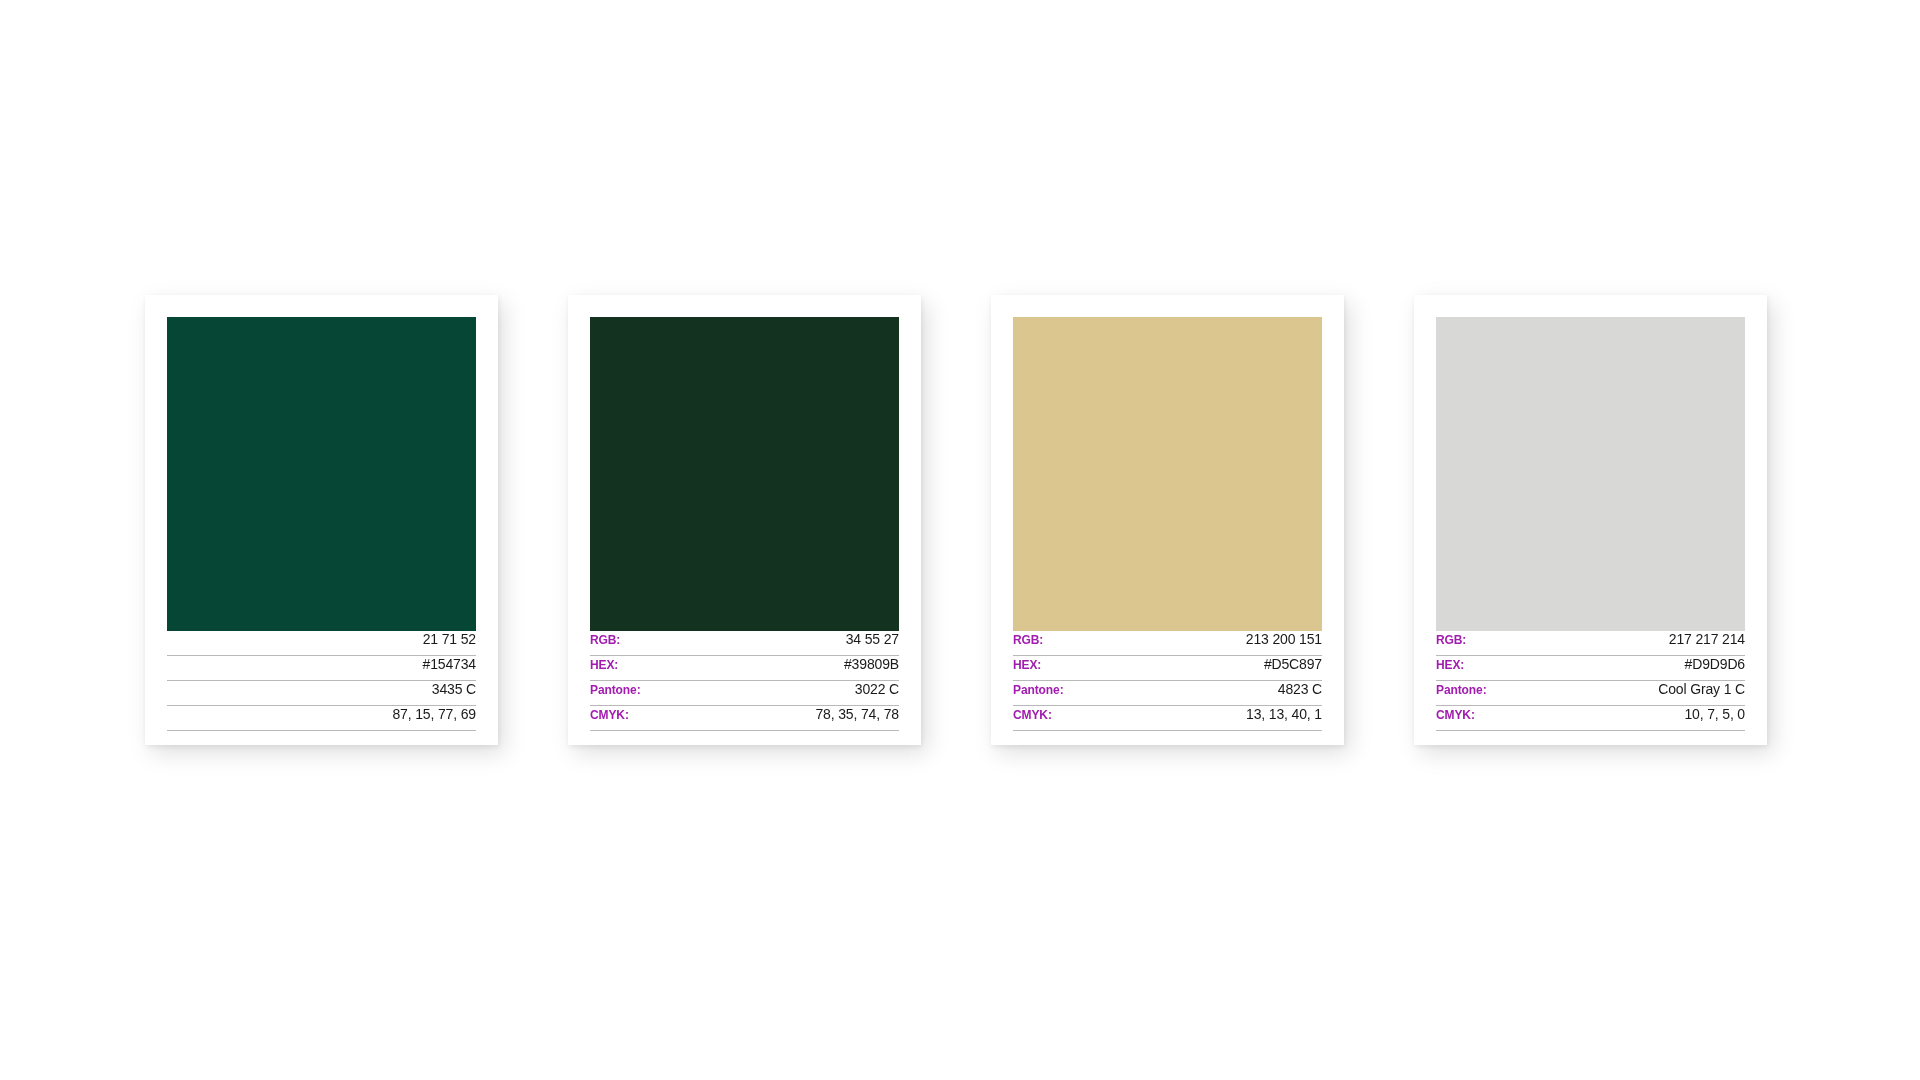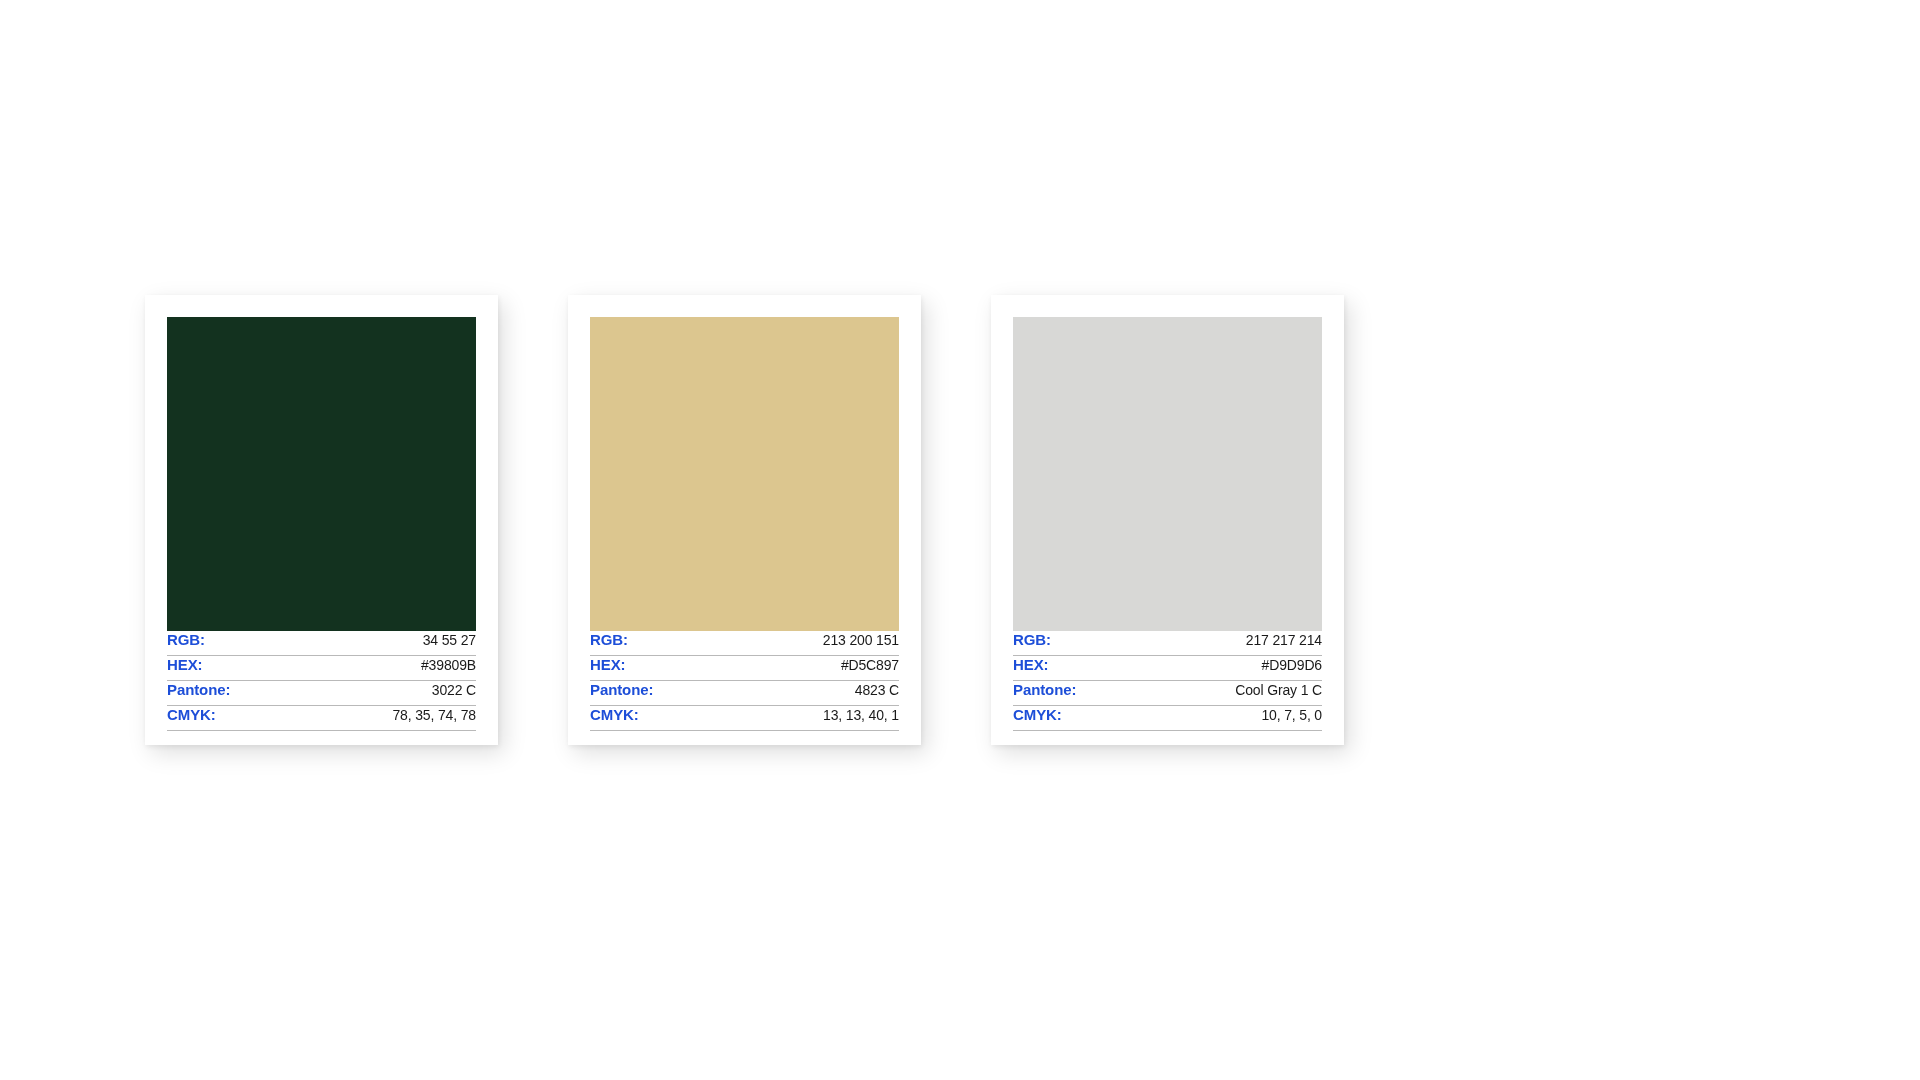--- a/index.html
+++ b/index.html
@@ -50,41 +50,62 @@
   .spec-row {
     display: flex;
     align-items: baseline;
     justify-content: space-between;
     height: 25px;
     border-bottom: 1px solid #b9b9b9;
     box-sizing: border-box;
   }
 
   .spec-label {
-    font-size: 15px;
+    font-size: 12px;
     font-weight: bold;
-    color: #1d4ed8;
+    color: #a21caf;
     letter-spacing: -0.1px;
     white-space: nowrap;
   }
 
   .spec-value {
     font-size: 14px;
     font-weight: normal;
     color: #1a1a1a;
     letter-spacing: -0.15px;
     white-space: nowrap;
     margin-left: auto;
   }
 </style>
 </head>
 <body style="background-color: rgb(255, 255, 255);">
 
 <div id="palette-rail">
 
+  <div class="swatch-card labels-hidden">
+    <div class="swatch-chip" style="background-color: rgb(5, 71, 52);"></div>
+    <div class="spec-table">
+      <div class="spec-row">
+
+        <span class="spec-value">21 71 52</span>
+      </div>
+      <div class="spec-row">
+
+        <span class="spec-value">#154734</span>
+      </div>
+      <div class="spec-row">
+
+        <span class="spec-value">3435 C</span>
+      </div>
+      <div class="spec-row">
+
+        <span class="spec-value">87, 15, 77, 69</span>
+      </div>
+    </div>
+  </div>
 
   <div class="swatch-card">
     <div class="swatch-chip" style="background-color: rgb(19, 50, 31);"></div>
     <div class="spec-table">
       <div class="spec-row">
         <span class="spec-label">RGB:</span>
         <span class="spec-value">34 55 27</span>
       </div>
       <div class="spec-row">
         <span class="spec-label">HEX:</span>

